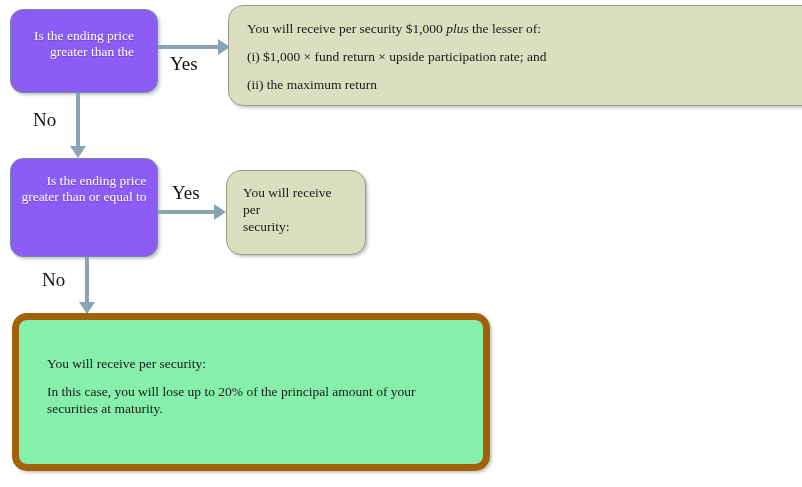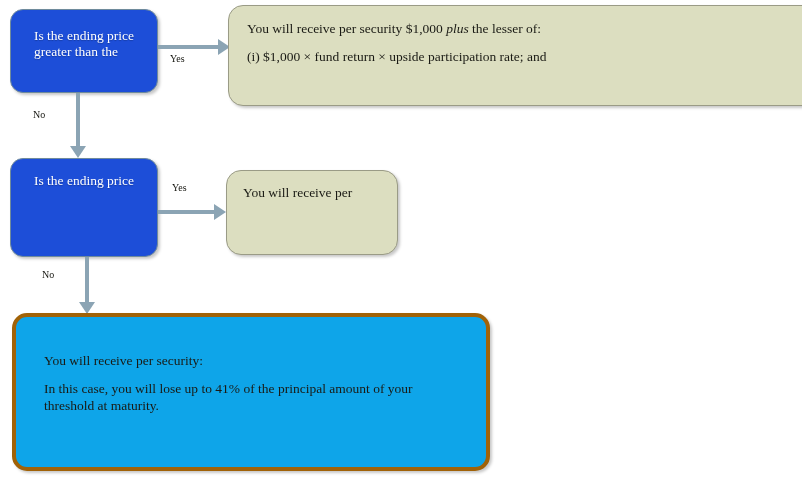--- a/index.html
+++ b/index.html
@@ -19,50 +19,50 @@
   }
 
   
   .node {
     position: absolute;
     box-sizing: border-box;
     border-radius: 14px;
   }
 
   .decision {
-    background: #1d4ed8;
+    background: #8b5cf6;
     border: 1px solid #6f8b9c;
     border-radius: 13px;
     color: #ffffff;
     display: flex;
     align-items: flex-start;
     justify-content: center;
-    text-align: left;
+    text-align: right;
     font-size: 13.5px;
     line-height: 1.22;
     font-weight: 400;
     box-shadow: 2px 2px 3px rgba(0,0,0,0.22);
     text-shadow: 0 1px 1px rgba(0,0,0,0.25);
   }
   .decision .inner {
     padding: 0 8px;
   }
 
   .outcome {
     background: #dcdec0;
     border: 1px solid #9a9b86;
     border-radius: 15px;
     color: #1a1a14;
     font-size: 13.5px;
     line-height: 1.25;
     box-shadow: 2px 2px 3px rgba(0,0,0,0.22);
   }
   .outcome.gray {
-    background: #0ea5e9;
-    border: 4px solid #a16207;
+    background: #86efac;
+    border: 7px solid #a16207;
   }
   .outcome .body {
     padding: 16px 20px 10px 24px;
   }
   .outcome .line {
     margin: 0 0 11px 0;
   }
   .outcome .line:last-child { margin-bottom: 0; }
 
   
@@ -84,21 +84,21 @@
     border-left: 12px solid #8ba4b4;
   }
   .arrowhead.down {
     border-left: 8px solid transparent;
     border-right: 8px solid transparent;
     border-top: 12px solid #8ba4b4;
   }
 
   .edge-label {
     position: absolute;
-    font-size: 10px;
+    font-size: 19px;
     color: #14140e;
     font-family: "Liberation Serif", "DejaVu Serif", serif;
     white-space: nowrap;
   }
 
   .ital { font-style: italic; }
 </style>
 </head>
 <body>
 
@@ -118,48 +118,51 @@
   <div class="conn v" style="left:76px; top:93px; width:4px; height:56px;"></div>
   <div class="arrowhead down" style="left:70px; top:146px;"></div>
   <div class="edge-label" style="left:33px; top:109px;">No</div>
 
   <div class="node outcome" style="left:228px; top:5px; width:594px; height:101px;">
     <div class="body" style="padding:15px 20px 10px 18px;">
       <div class="line">
         <span>You will receive per security $1,000 </span><span class="ital">plus</span><span> the lesser of:</span>
       </div>
       <div class="line">(i) $1,000 × fund return × upside participation rate; and</div>
+      <div class="line">(ii) the maximum return</div>
     </div>
   </div>
 
   <div class="node decision" style="left:10px; top:158px; width:148px; height:99px; padding-top:14px;">
     <div class="inner">
       <div>Is the ending price</div>
+      <div>greater than or equal to</div>
     </div>
   </div>
 
   <div class="conn h" style="left:158px; top:210px; width:58px;"></div>
   <div class="arrowhead right" style="left:214px; top:204px;"></div>
   <div class="edge-label" style="left:172px; top:182px;">Yes</div>
 
   <div class="conn v" style="left:85px; top:257px; width:4px; height:48px;"></div>
   <div class="arrowhead down" style="left:79px; top:302px;"></div>
   <div class="edge-label" style="left:42px; top:269px;">No</div>
 
-  <div class="node outcome" style="left:226px; top:170px; width:172px; height:85px;">
+  <div class="node outcome" style="left:226px; top:170px; width:140px; height:85px;">
     <div class="body" style="padding:14px 14px 10px 16px;">
       <div class="line" style="margin-bottom:0;">
         <span>You will receive per</span>
       </div>
+      <div class="line">security:</div>
     </div>
   </div>
 
   <div class="node outcome gray" style="left:12px; top:313px; width:478px; height:158px;">
     <div class="body" style="padding:36px 24px 10px 28px;">
       <div class="line">You will receive per security:</div>
       <div class="line">
-        <span>In this case, you will lose up to 41% of the principal amount of your</span><br>
-        <span>threshold at maturity.</span>
+        <span>In this case, you will lose up to 20% of the principal amount of your</span><br>
+        <span>securities at maturity.</span>
       </div>
     </div>
   </div>
 
 </div>
 
 </body></html>

